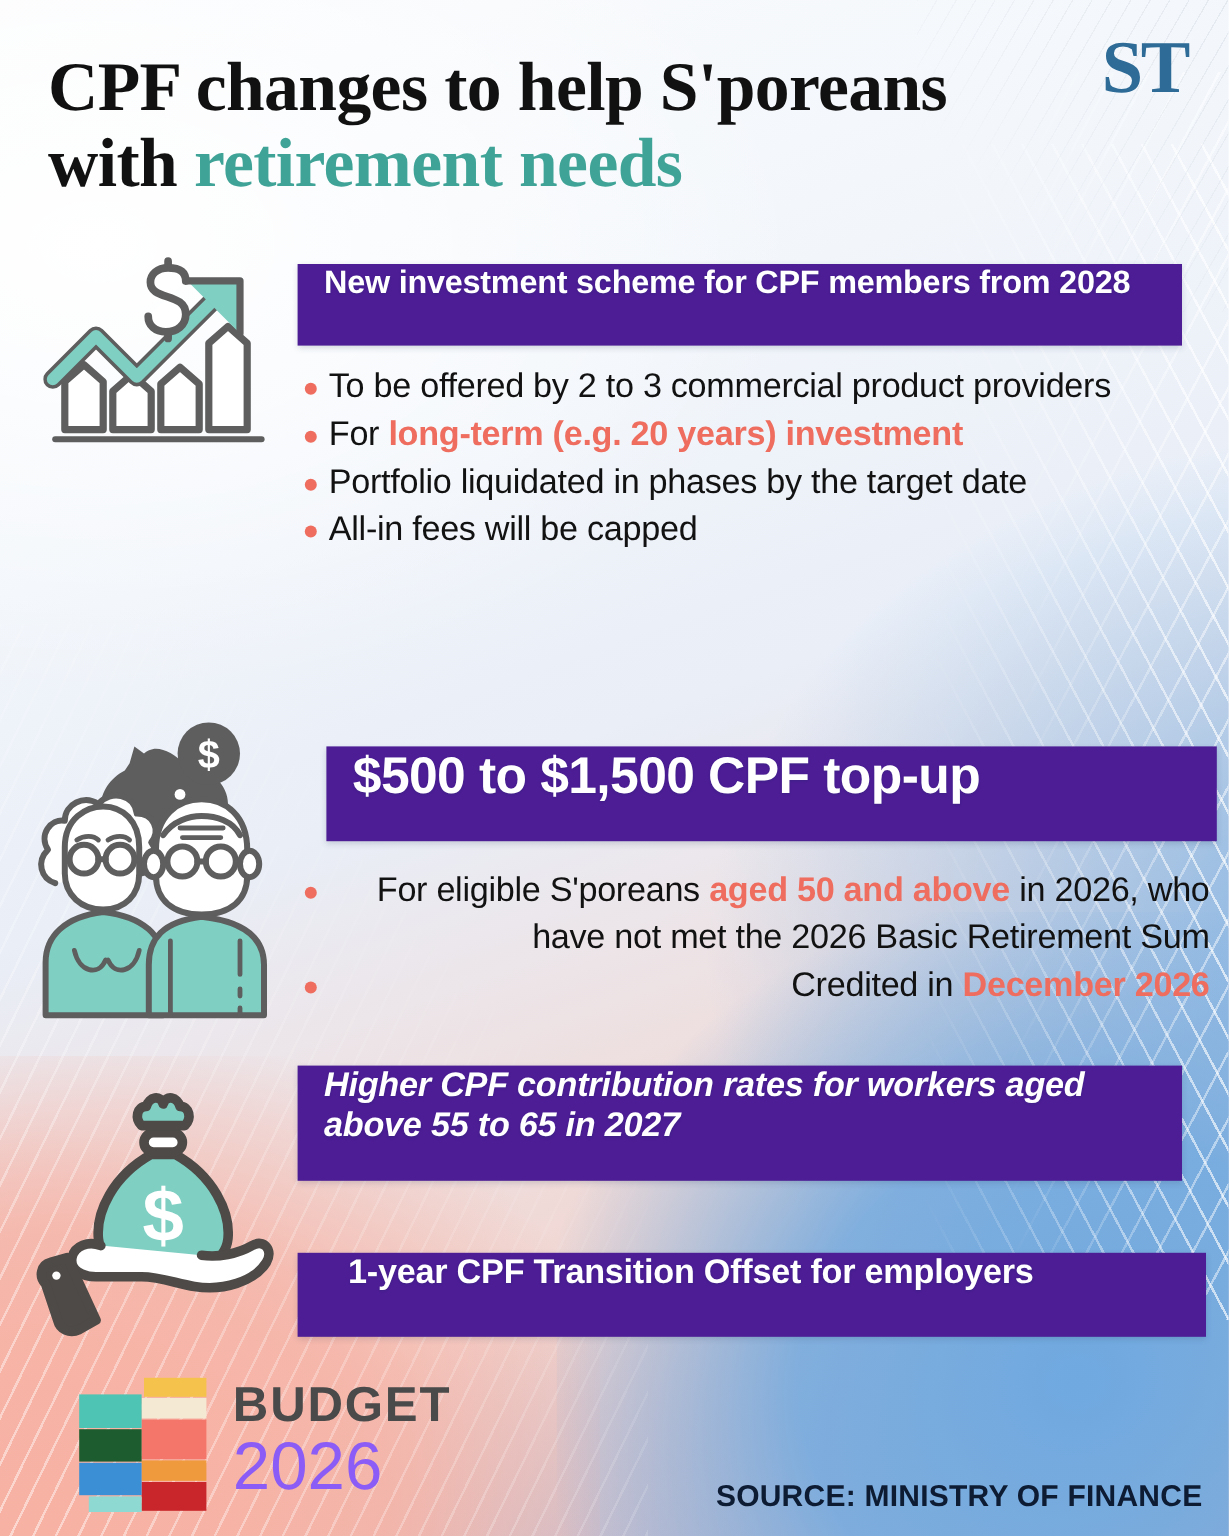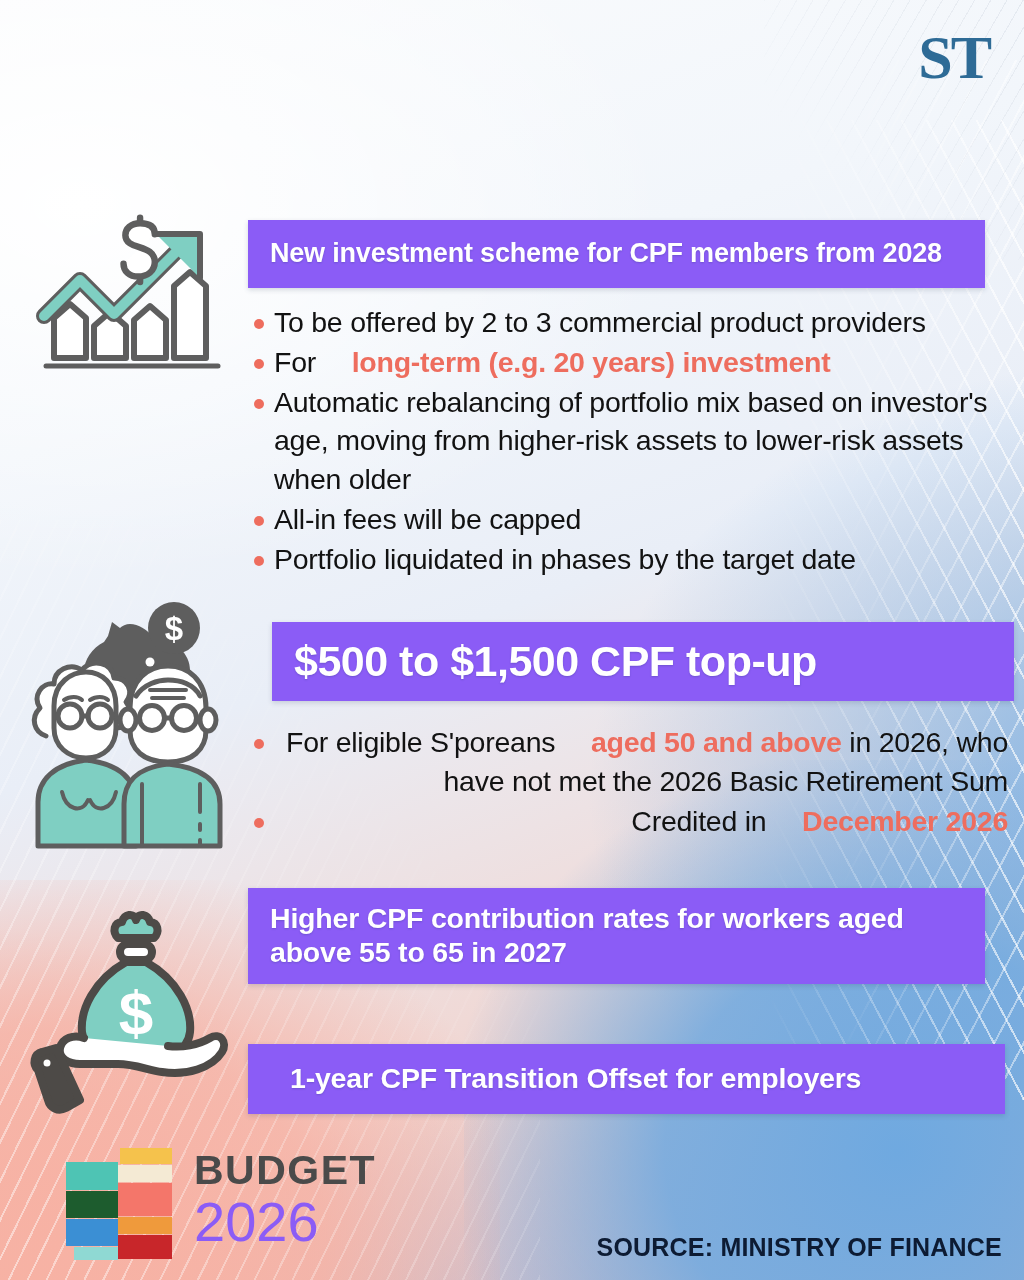--- a/index.html
+++ b/index.html
@@ -75,56 +75,56 @@
   }
   .title .teal{color:#3fa497;}
   .st-logo{
     position:absolute;right:34px;top:26px;
     font-family:"Liberation Serif", serif;font-weight:bold;
     font-size:62px;line-height:1;color:#2e6b96;letter-spacing:-2px;
   }
 
   
   .banner{
-    position:absolute;background:#8b5cf6;
-    display:flex;align-items:center;
+    position:absolute;background:#4c1d95;
+    display:flex;align-items:flex-start;
     box-shadow:0 2px 5px rgba(40,60,90,0.18);
   }
   .banner .btext{
     color:#ffffff;font-weight:bold;
     padding:0 22px;
     line-height:1.18;
     text-shadow:0 1px 2px rgba(20,50,80,0.22);
   }
   .b1{left:248px;top:220px;width:737px;height:68px;}
   .b1 .btext{font-size:27px;letter-spacing:-0.2px;}
   .b2{left:242px;top:622px;width:742px;height:79px;margin-left:30px;}
   .b2 .btext{font-size:43px;letter-spacing:-0.5px;}
-  .b3{left:248px;top:888px;width:737px;height:96px;}
+  .b3{left:248px;top:888px;width:737px;height:96px;font-style:italic;}
   .b3 .btext{font-size:28.5px;letter-spacing:-0.2px;}
   .b4{left:248px;top:1044px;width:737px;height:70px;padding-left:20px;}
   .b4 .btext{font-size:28.5px;letter-spacing:-0.2px;}
 
   
   .bullets{position:absolute;color:#121212;}
   .blk1{left:248px;top:303px;width:760px;}
   .blk2{left:248px;top:723px;width:760px;text-align:right;}
   .bullets ul{list-style:none;margin:0;padding:0;}
   .bullets li{
     position:relative;padding-left:26px;
     font-size:28.5px;line-height:1.36;font-weight:normal;
     letter-spacing:-0.25px;margin-bottom:1px;
     text-indent:0;
   }
   .bullets li::before{
     content:"";position:absolute;left:6px;top:16px;
     width:10px;height:10px;border-radius:50%;
     background:#ee6d5e;
   }
-  .coral{color:#ee6d5e;font-weight:bold;margin-left:28px;}
+  .coral{color:#ee6d5e;font-weight:bold;}
 
   
   .icon{position:absolute;}
   .ic-growth{left:36px;top:208px;width:196px;height:180px;}
   .ic-couple{left:24px;top:596px;width:212px;height:262px;}
   .ic-moneybag{left:22px;top:892px;width:226px;height:226px;}
 
   
   .budget-logo{position:absolute;left:60px;top:1148px;width:118px;height:112px;}
   .budget-text{position:absolute;left:194px;top:1150px;}
@@ -150,20 +150,24 @@
 
   <div class="bg-base"></div>
   <div class="bg-pink-corner"></div>
   <div class="bg-blue-corner"></div>
   <div class="bg-stripes-left"></div>
   <div class="bg-chev-a"></div>
   <div class="bg-chev-b"></div>
   <div class="bg-stripes-topright"></div>
 
   <div class="header">
+    <div class="title">
+      <span>CPF changes to help S'poreans</span><br>
+      <span>with </span><span class="teal">retirement needs</span>
+    </div>
     <div class="st-logo">ST</div>
   </div>
 
   <div class="icon ic-growth">
     <svg viewBox="0 0 196 180" width="196" height="180">
       <g fill="none" stroke="#5e5e5e" stroke-width="6" stroke-linejoin="round" stroke-linecap="round">
 
         <path d="M18 150 L18 110 L34 96 L50 110 L50 150 Z" fill="#ffffff"></path>
         <path d="M58 150 L58 118 L74 104 L90 118 L90 150 Z" fill="#ffffff"></path>
         <path d="M98 150 L98 112 L114 98 L130 112 L130 150 Z" fill="#ffffff"></path>
@@ -184,23 +188,22 @@
   </div>
 
   <div class="banner b1">
     <span class="btext">New investment scheme for CPF members from 2028</span>
   </div>
 
   <div class="bullets blk1">
     <ul>
       <li><span>To be offered by 2 to 3 commercial product providers</span></li>
       <li><span>For </span><span class="coral">long-term (e.g. 20 years) investment</span></li>
-      <li><span>Automatic rebalancing of portfolio mix based on investor's age, moving from higher-risk assets to lower-risk assets when older</span></li>
+      <li><span>Portfolio liquidated in phases by the target date</span></li>
       <li><span>All-in fees will be capped</span></li>
-      <li><span>Portfolio liquidated in phases by the target date</span></li>
     </ul>
   </div>
 
   <div class="icon ic-couple">
     <svg viewBox="0 0 212 262" width="212" height="262">
       <g stroke="#5e5e5e" stroke-width="5" stroke-linejoin="round" stroke-linecap="round">
 
         <g fill="#5e5e5e" stroke="none" transform="translate(58,4)">
           <path d="M22 42 C10 48 2 60 2 72 C2 82 8 90 16 95 L16 108 L30 108 L32 99 C38 101 46 102 54 102
                    C62 102 70 101 76 99 L78 108 L92 108 L92 94 C102 88 108 80 108 70

